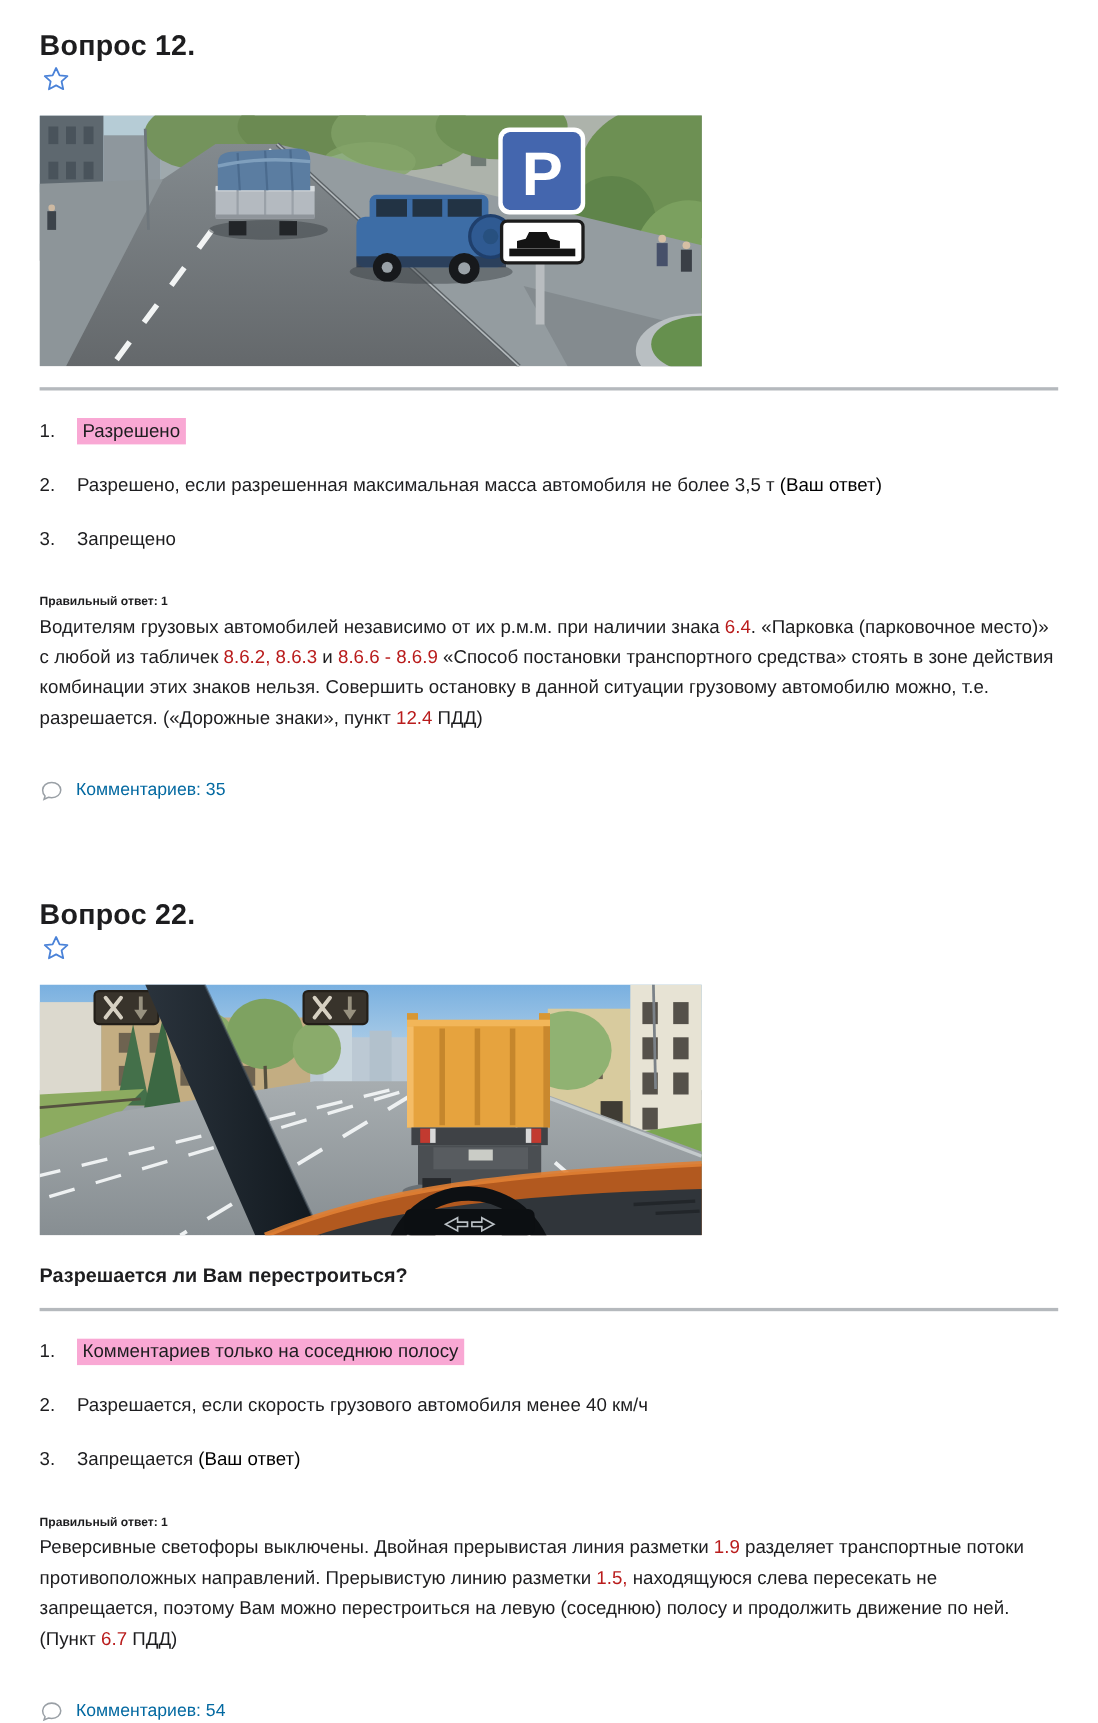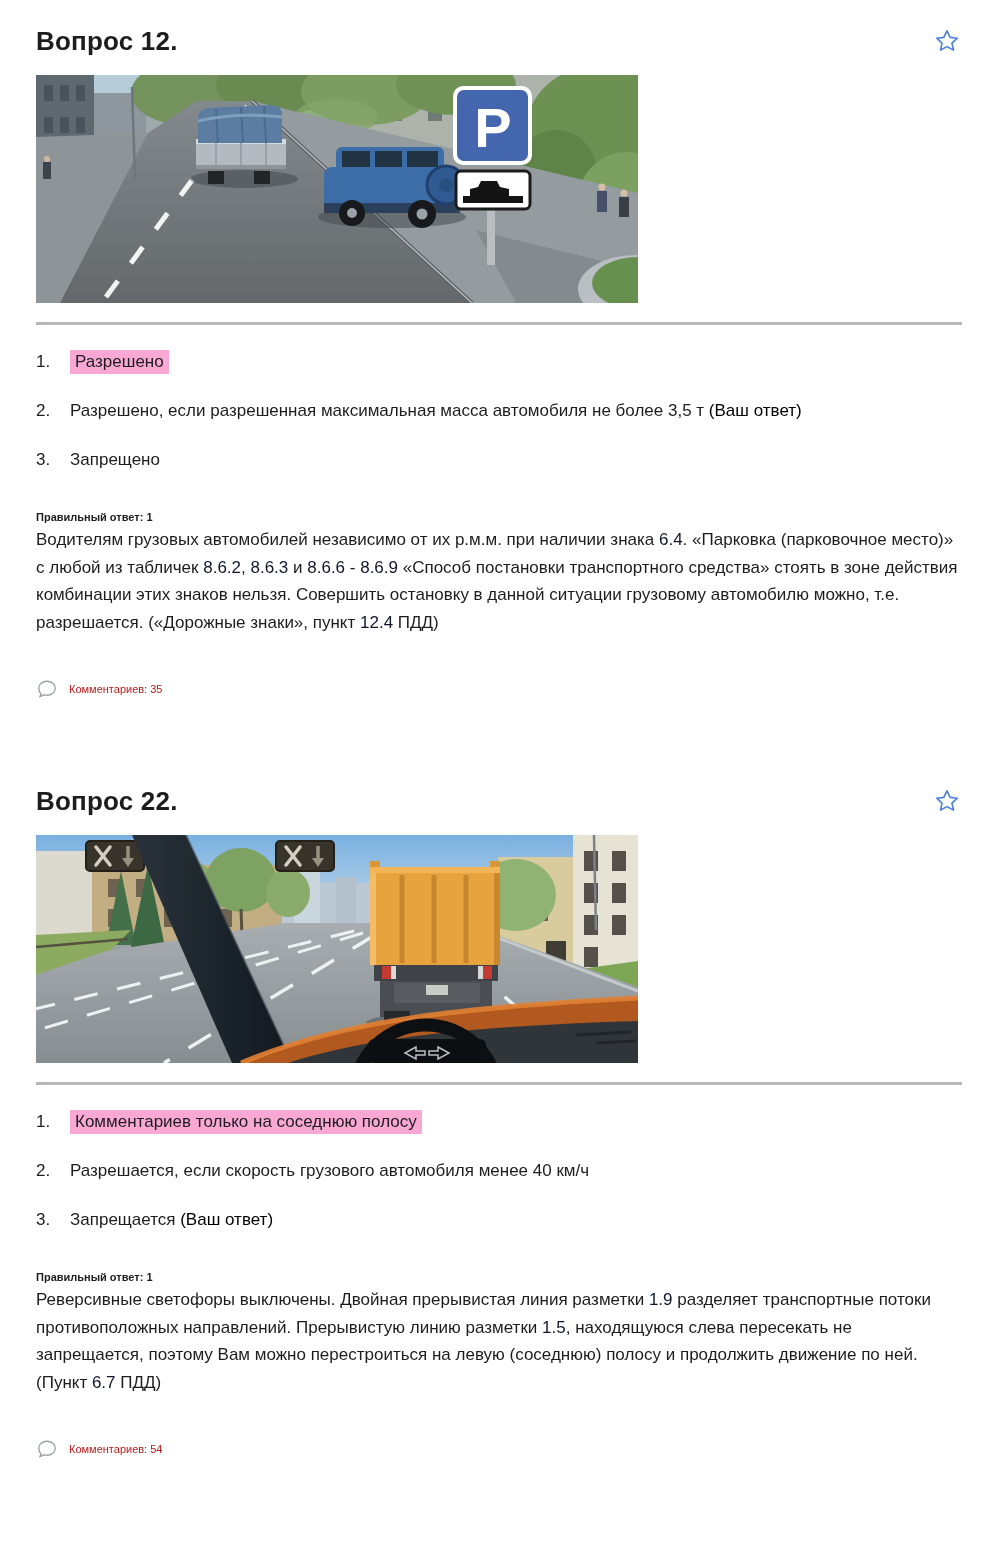--- a/index.html
+++ b/index.html
@@ -7,42 +7,42 @@
   body {
     font-family:"Liberation Sans", sans-serif;
     color:#1d1d1f;
     width:998px;
   }
   .page { width:926px; margin-left:36px; padding-bottom:28px; }
 
   .question-block { padding-top:26px; }
   .question-block + .question-block { margin-top:60px; }
 
-  .q-header { display:flex; justify-content:space-between; align-items:flex-start; margin-bottom:18px; }
+  .q-header { display:flex; justify-content:space-between; align-items:flex-start; margin-bottom:18px;flex-direction:column; }
   .q-title { font-size:26px; font-weight:bold; margin:0; letter-spacing:.2px; }
   .star-btn { background:none; border:none; padding:2px; cursor:pointer; line-height:0; }
 
   .scene { width:602px; height:228px; display:block; }
 
   .q-text { font-size:18px; font-weight:bold; margin:26px 0 0 0; }
 
   .divider { height:3px; background:#b5b9bd; margin:19px 0 0 0; }
 
   .answers { margin-top:25px; }
   .answer-row { position:relative; padding-left:34px; font-size:17px; line-height:24px; margin-bottom:25px; }
   .answer-num { position:absolute; left:0; top:0; }
   .answer-text.highlighted { background:#f9a8d4; padding:2px 5px 3px 5px; }
   .your-answer { color:#000000; }
 
   .correct-label { font-size:11px; font-weight:bold; margin:39px 0 0 0; }
   .explanation { font-size:17px; line-height:27.5px; margin:3px 0 0 0; }
-  .inline-link { color:#0f172a; cursor:pointer; }
+  .inline-link { color:#b91c1c; cursor:pointer; }
 
   .comments-row { margin-top:42px; display:flex; align-items:center; gap:11px; }
-  .comments-link { color:#b91c1c; font-size:11px; text-decoration:none; cursor:pointer; }
+  .comments-link { color:#0369a1; font-size:16px; text-decoration:none; cursor:pointer; }
 </style>
 </head>
 <body>
 
 <div class="page">
 
   <section class="question-block">
     <div class="q-header">
       <h2 class="q-title">Вопрос 12.</h2>
       <button class="star-btn">
@@ -319,20 +319,21 @@
         <circle cx="390" cy="262" r="72" fill="none" stroke="#0d1013" stroke-width="13"></circle>
         <path d="M322,240 L358,224 M458,240 L422,224" stroke="#0d1013" stroke-width="10"></path>
       </g>
       <g>
         <rect x="332" y="204" width="118" height="24" rx="6" fill="#0c0f12"></rect>
         <path d="M380,212 l-11,6 11,6 v-4 h9 v-4 h-9 z" fill="none" stroke="#b9bfc4" stroke-width="1.5"></path>
         <path d="M402,212 l11,6 -11,6 v-4 h-9 v-4 h9 z" fill="none" stroke="#b9bfc4" stroke-width="1.5"></path>
       </g>
     </svg>
 
+    <p class="q-text">Разрешается ли Вам перестроиться?</p>
     <div class="divider"></div>
 
     <div class="answers">
         <div class="answer-row"><span class="answer-num">1.</span><span class="answer-text highlighted">Комментариев только на соседнюю полосу</span></div>
         <div class="answer-row"><span class="answer-num">2.</span><span class="answer-text">Разрешается, если скорость грузового автомобиля менее 40 км/ч</span></div>
         <div class="answer-row"><span class="answer-num">3.</span><span class="answer-text">Запрещается</span><span class="your-answer"> (Ваш ответ)</span></div>
       </div>
 
     <p class="correct-label">Правильный ответ: 1</p>
     <p class="explanation"><span>Реверсивные светофоры выключены. Двойная прерывистая линия разметки </span><span class="inline-link">1.9</span><span> разделяет транспортные потоки противоположных направлений. Прерывистую линию разметки </span><span class="inline-link">1.5,</span><span> находящуюся слева пересекать не запрещается, поэтому Вам можно перестроиться на левую (соседнюю) полосу и продолжить движение по ней. (Пункт </span><span class="inline-link">6.7</span><span> ПДД)</span></p>

